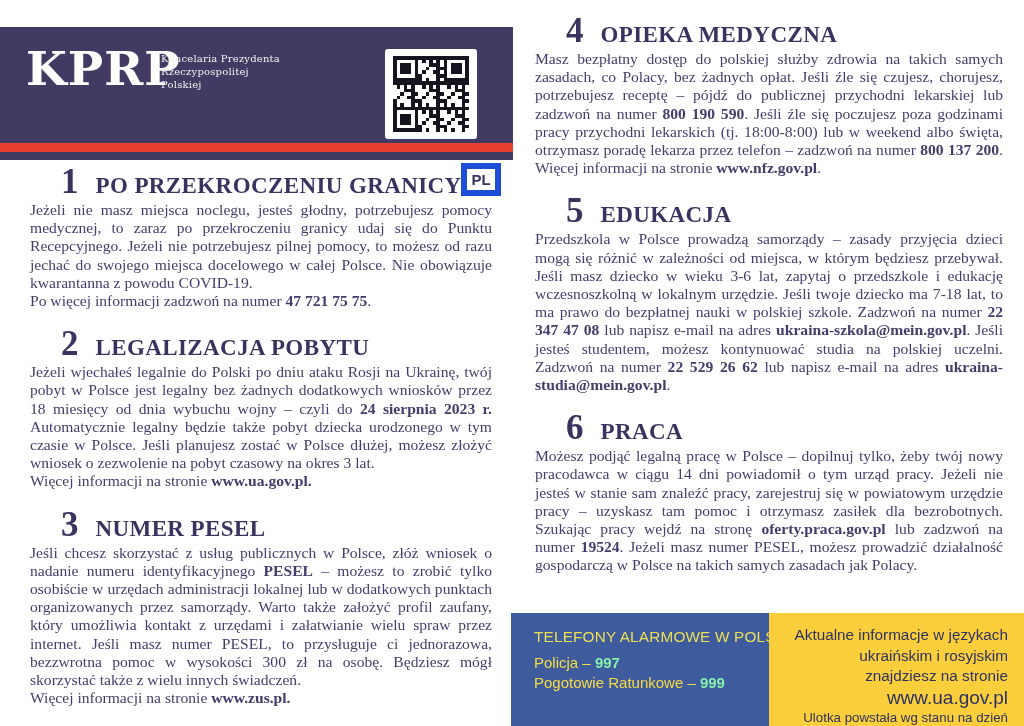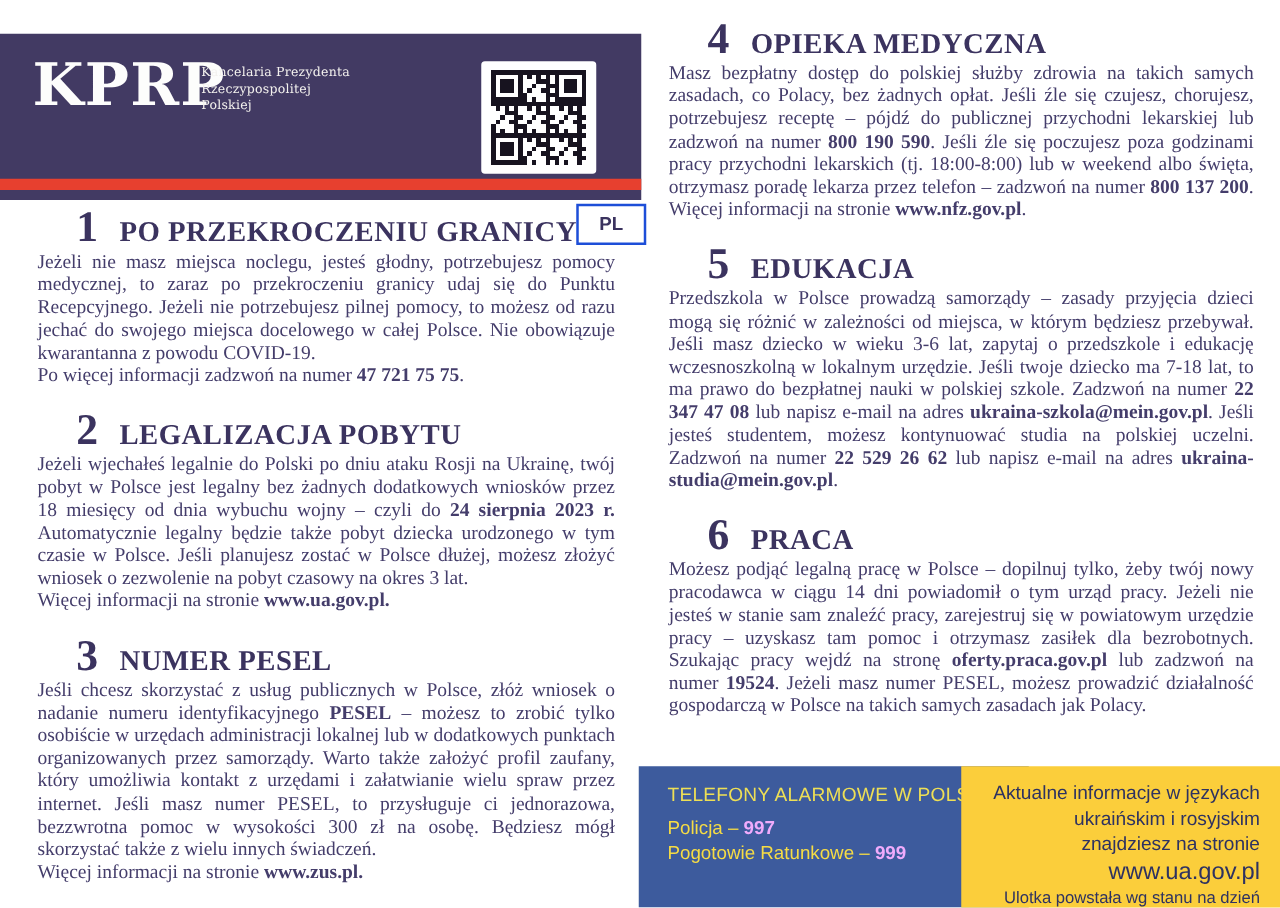--- a/index.html
+++ b/index.html
@@ -34,22 +34,22 @@
     background:#ffffff; border-radius:3px; padding:7px;
   }
   .qr-tile svg { width:100%; height:100%; display:block; fill:#17131f; }
 
   .red-stripe {
     position:absolute; left:0; top:143px; width:513px; height:9px;
     background:#e7402f;
   }
 
   .pl-badge {
-    position:absolute; left:461px; top:163px; width:56px; height:33px;
-    border:2px solid #1d4ed8; background:#fff;
+    position:absolute; left:461px; top:163px; width:40px; height:33px;
+    border:6px solid #1d4ed8; background:#fff;
     display:flex; align-items:center; justify-content:center;
     font-family:"Liberation Sans",sans-serif;
     font-size:15px; font-weight:700; color:#3b335f;
   }
 
   
   .col { position:absolute; }
   .col-left  { left:30px;  top:163px; width:462px; }
   .col-right { left:535px; top:12px;  width:468px; }
 
@@ -79,21 +79,21 @@
     background:#3d5b9d;
     font-family:"Liberation Sans",sans-serif;
     padding:15px 14px 0 23px;
   }
   .em-title {
     color:#eedf55; font-size:15.3px; letter-spacing:0.2px; margin-bottom:7px;
   }
   .em-item {
     color:#f6dc44; font-size:15px; line-height:19.5px;
   }
-  .em-item b { color:#f0abfc; }
+  .em-item b { color:#86efac; }
 
   .info-box {
     position:absolute; left:769px; top:613px; width:255px; height:139px;
     background:#fbce3b;
     font-family:"Liberation Sans",sans-serif;
     color:#2e3261; text-align:right;
     padding:12px 16px 10px 12px;
     display:flex; flex-direction:column;
   }
   .ib-line { font-size:15.3px; line-height:20.5px; font-weight:400; }

